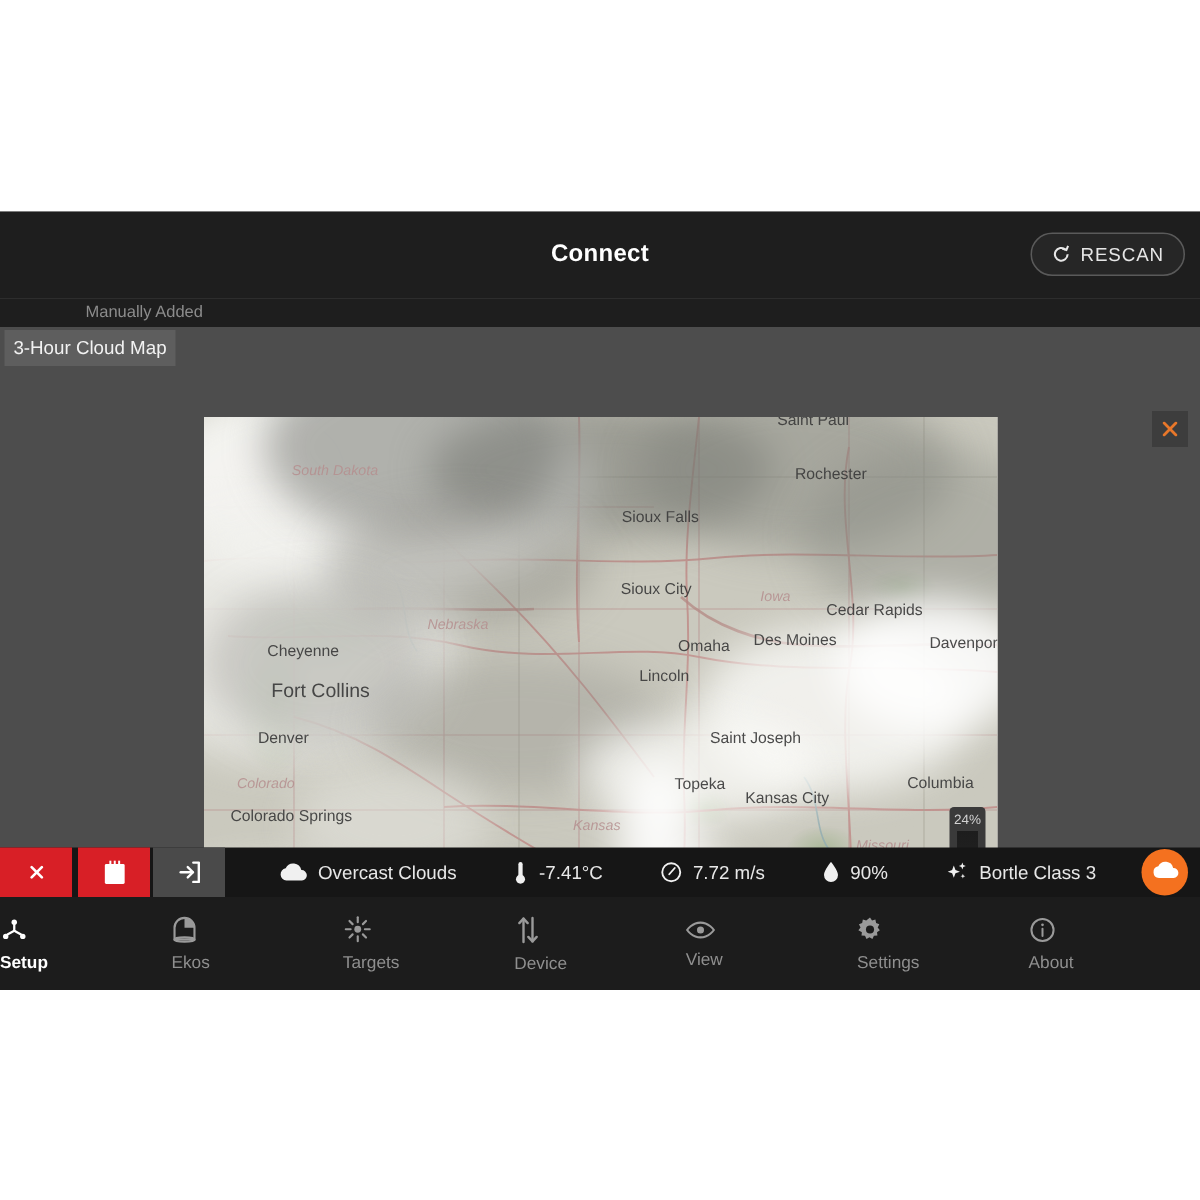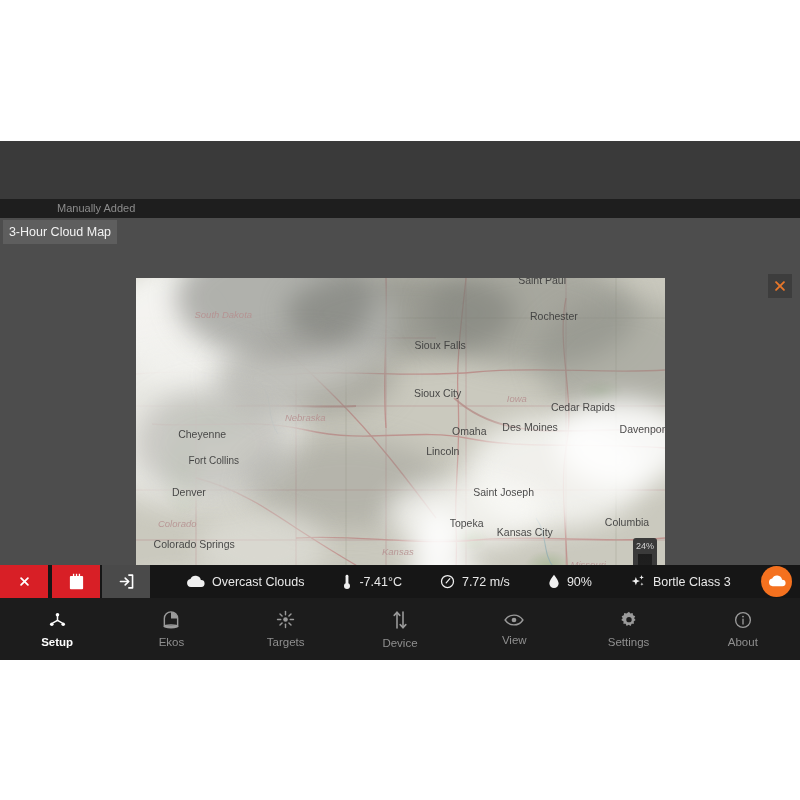--- a/index.html
+++ b/index.html
@@ -173,31 +173,43 @@
   
   .nav {
     position: absolute; left: 0; top: 457px;
     width: 800px; height: 62px;
     background: #1c1c1c;
     display: flex; align-items: center;
   }
   .nav-item {
     flex: 1; height: 62px;
     display: flex; flex-direction: column;
-    align-items: center; justify-content: center; gap: 7px;
+    justify-content: center; gap: 7px;
   }
   .nav-item svg { display: block; }
   .nav-label { font-size: 11.5px; color: #8f8f8f; }
   .nav-item.active .nav-label { color: #ffffff; font-weight: bold; }
 </style>
 </head>
 <body>
 
 <div id="app">
 
+  <div class="topbar">
+    <div class="topbar-title">Connect</div>
+    <div class="rescan-btn">
+      <span>
+        <svg class="rescan-ico" viewBox="0 0 16 16" fill="none" stroke="#e6e6e6" stroke-width="1.7">
+          <path d="M13.2 8A5.2 5.2 0 1 1 11.5 4.2"></path>
+          <polyline points="13.6,1.2 12.2,4.6 8.8,3.3" stroke-linejoin="round"></polyline>
+        </svg>
+      </span>
+      <span>RESCAN</span>
+    </div>
+  </div>
 
   <div class="content">
 
     <div class="manual-header">Manually Added</div>
 
     <div class="device-chip">3-Hour Cloud Map</div>
 
     <div class="close-btn">
       <span>
         <svg class="close-x" viewBox="0 0 16 16" stroke="#e8772a" stroke-width="2.1" stroke-linecap="round">
@@ -287,21 +299,21 @@
           <div style="position: absolute; left: 304.175px; top: 66.885px; transform: translate(-50%, -50%); white-space: nowrap; pointer-events: none; color: rgb(60, 60, 60); font-size: 10.5px; opacity: 0.92;">Sioux Falls</div>
           <div style="position: absolute; left: 301.53px; top: 114.905px; transform: translate(-50%, -50%); white-space: nowrap; pointer-events: none; color: rgb(60, 60, 60); font-size: 10.5px; opacity: 0.92;">Sioux City</div>
           <div style="position: absolute; left: 380.88px; top: 120.05px; transform: translate(-50%, -50%); white-space: nowrap; pointer-events: none; color: rgb(181, 143, 143); font-size: 9.5px; font-style: italic; opacity: 0.85;">Iowa</div>
           <div style="position: absolute; left: 447.005px; top: 128.625px; transform: translate(-50%, -50%); white-space: nowrap; pointer-events: none; color: rgb(60, 60, 60); font-size: 10.5px; opacity: 0.92;">Cedar Rapids</div>
           <div style="position: absolute; left: 169.28px; top: 138.915px; transform: translate(-50%, -50%); white-space: nowrap; pointer-events: none; color: rgb(181, 143, 143); font-size: 9.5px; font-style: italic; opacity: 0.85;">Nebraska</div>
           <div style="position: absolute; left: 333.27px; top: 152.635px; transform: translate(-50%, -50%); white-space: nowrap; pointer-events: none; color: rgb(60, 60, 60); font-size: 10.5px; opacity: 0.92;">Omaha</div>
           <div style="position: absolute; left: 394.105px; top: 149.205px; transform: translate(-50%, -50%); white-space: nowrap; pointer-events: none; color: rgb(60, 60, 60); font-size: 10.5px; opacity: 0.92;">Des Moines</div>
           <div style="position: absolute; left: 507.84px; top: 150.92px; transform: translate(-50%, -50%); white-space: nowrap; pointer-events: none; color: rgb(60, 60, 60); font-size: 10.5px; opacity: 0.92;">Davenport</div>
           <div style="position: absolute; left: 306.82px; top: 173.215px; transform: translate(-50%, -50%); white-space: nowrap; pointer-events: none; color: rgb(60, 60, 60); font-size: 10.5px; opacity: 0.92;">Lincoln</div>
           <div style="position: absolute; left: 66.125px; top: 156.065px; transform: translate(-50%, -50%); white-space: nowrap; pointer-events: none; color: rgb(60, 60, 60); font-size: 10.5px; opacity: 0.92;">Cheyenne</div>
-          <div style="position: absolute; left: 58.19px; top: 181.79px; transform: translate(-50%, -50%); white-space: nowrap; pointer-events: none; color: rgb(60, 60, 60); font-size: 10px; opacity: 0.92; padding-left: 39px;">Fort Collins</div>
+          <div style="position: absolute; left: 58.19px; top: 181.79px; transform: translate(-50%, -50%); white-space: nowrap; pointer-events: none; color: rgb(60, 60, 60); font-size: 13px; opacity: 0.92; padding-left: 39px;">Fort Collins</div>
           <div style="position: absolute; left: 52.9px; top: 214.375px; transform: translate(-50%, -50%); white-space: nowrap; pointer-events: none; color: rgb(60, 60, 60); font-size: 10.5px; opacity: 0.92;">Denver</div>
           <div style="position: absolute; left: 41.262px; top: 245.245px; transform: translate(-50%, -50%); white-space: nowrap; pointer-events: none; color: rgb(181, 143, 143); font-size: 9.5px; font-style: italic; opacity: 0.85;">Colorado</div>
           <div style="position: absolute; left: 58.19px; top: 265.825px; transform: translate(-50%, -50%); white-space: nowrap; pointer-events: none; color: rgb(60, 60, 60); font-size: 10.5px; opacity: 0.92;">Colorado Springs</div>
           <div style="position: absolute; left: 63.48px; top: 295px; transform: translate(-50%, -50%); white-space: nowrap; pointer-events: none; color: rgb(60, 60, 60); font-size: 10.5px; opacity: 0.92;">Pueblo</div>
           <div style="position: absolute; left: 367.655px; top: 214.375px; transform: translate(-50%, -50%); white-space: nowrap; pointer-events: none; color: rgb(60, 60, 60); font-size: 10.5px; opacity: 0.92;">Saint Joseph</div>
           <div style="position: absolute; left: 330.625px; top: 245.245px; transform: translate(-50%, -50%); white-space: nowrap; pointer-events: none; color: rgb(60, 60, 60); font-size: 10.5px; opacity: 0.92;">Topeka</div>
           <div style="position: absolute; left: 388.815px; top: 253.82px; transform: translate(-50%, -50%); white-space: nowrap; pointer-events: none; color: rgb(60, 60, 60); font-size: 10.5px; opacity: 0.92;">Kansas City</div>
           <div style="position: absolute; left: 491px; top: 243.53px; transform: translate(-50%, -50%); white-space: nowrap; pointer-events: none; color: rgb(60, 60, 60); font-size: 10.5px; opacity: 0.92;">Columbia</div>
           <div style="position: absolute; left: 261.855px; top: 272.685px; transform: translate(-50%, -50%); white-space: nowrap; pointer-events: none; color: rgb(181, 143, 143); font-size: 9.5px; font-style: italic; opacity: 0.85;">Kansas</div>
           <div style="position: absolute; left: 452.295px; top: 286.405px; transform: translate(-50%, -50%); white-space: nowrap; pointer-events: none; color: rgb(181, 143, 143); font-size: 9.5px; font-style: italic; opacity: 0.85;">Missouri</div>

